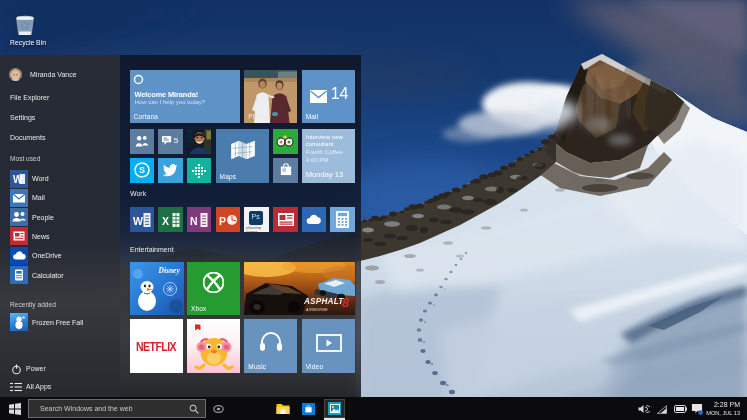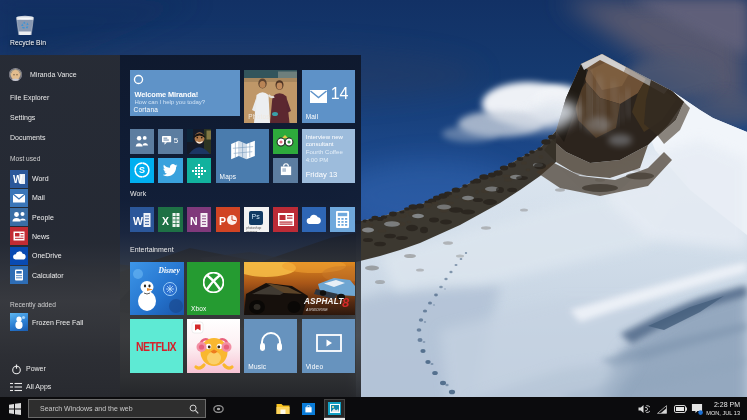--- a/index.html
+++ b/index.html
@@ -322,21 +322,21 @@
         <line x1="0" y1="1.5" x2="3" y2="1.5"></line>
         <line x1="4.5" y1="1.5" x2="12" y2="1.5"></line>
         <line x1="0" y1="5" x2="3" y2="5"></line>
         <line x1="4.5" y1="5" x2="12" y2="5"></line>
         <line x1="0" y1="8.5" x2="3" y2="8.5"></line>
         <line x1="4.5" y1="8.5" x2="12" y2="8.5"></line>
       </g>
     </svg>
 <div class="lcitem" style="left:26px;top:382.5px;">All Apps</div>
 
-<div class="tile" style="left:129.5px;top:69.6px;width:110.7px;height:46px;background:#5f93c8;">
+<div class="tile" style="left:129.5px;top:69.6px;width:110.7px;height:53px;background:#5f93c8;">
   <svg class="abs" style="left:3px;top:4px" width="11" height="11" viewBox="0 0 12 12">
         <circle cx="6" cy="6" r="4.4" fill="none" stroke="#fff" stroke-width="1.5"></circle>
       </svg>
   <div class="abs" style="left:5px;top:20px;font-size:7.4px;font-weight:bold;color:#fff;letter-spacing:-0.1px;">Welcome Miranda!</div>
   <div class="abs" style="left:5px;top:29.5px;font-size:6px;color:#cfe2f5;">How can I help you today?</div>
   <div class="tlabel">Cortana</div>
 </div>
 
 <div class="tile" style="left:244.3px;top:69.6px;width:53.2px;height:53px;background:#c49a6c;">
   <svg class="abs" width="54" height="53" viewBox="0 0 54 53">
@@ -459,21 +459,21 @@
   <svg class="abs" style="left:6.5px;top:5px" width="12" height="13" viewBox="0 0 14 15">
         <path d="M4.2,4 a2.8,3.2 0 0 1 5.6,0" fill="none" stroke="#fff" stroke-width="1.4"></path>
         <rect x="1" y="4" width="12" height="10" fill="#fff"></rect>
         <rect x="2.8" y="6" width="4.2" height="4.2" fill="#5c7da0" opacity="0.45"></rect>
       </svg>
 </div>
 
 <div class="tile" style="left:301.7px;top:129.4px;width:53.2px;height:53.2px;background:#9dbcdc;">
   <div class="abs" style="left:4px;top:3.5px;font-size:6.1px;color:#fff;line-height:7.4px;">Interview new<br>consultant</div>
   <div class="abs" style="left:4px;top:18.8px;font-size:6.1px;color:#e3eef8;line-height:7.4px;">Fourth Coffee<br>4:00 PM</div>
-  <div class="abs" style="left:4px;bottom:3.5px;font-size:7.6px;color:#fff;">Friday 13</div>
+  <div class="abs" style="left:4px;bottom:3.5px;font-size:7.6px;color:#fff;">Monday 13</div>
 </div>
 
 <div class="abs" style="left:130px;top:190px;font-size:7px;color:#e8e8e8;">Work</div>
 
 <div class="tile" style="left:129.5px;top:207.4px;width:24.5px;height:24.5px;background:#2b579a;">
   <svg class="abs" style="left:3.5px;top:4.5px" width="18" height="16" viewBox="0 0 18 16">
         <rect x="10.5" y="1" width="7" height="14" fill="#fff" opacity="0.92"></rect>
         <g stroke="#2b579a" stroke-width="0.9">
           <line x1="12" y1="4" x2="16" y2="4"></line>
           <line x1="12" y1="6.8" x2="16" y2="6.8"></line>
@@ -624,21 +624,21 @@
     <path d="M22,21 L44,25 L58,32 L40,31 Z" fill="#5c4428"></path>
     <ellipse cx="13" cy="45" rx="8" ry="7" fill="#0a0806"></ellipse>
     <ellipse cx="50" cy="45" rx="6.5" ry="6" fill="#0a0806"></ellipse>
     <ellipse cx="13" cy="45" rx="3.5" ry="3" fill="#2e2a24"></ellipse>
     <text x="60" y="42" font-size="8.2" font-weight="bold" fill="#f4f4f4" font-style="italic" font-family="Liberation Sans" letter-spacing="0.2">ASPHALT</text>
     <text x="98" y="45" font-size="13" font-weight="bold" fill="#d42a2a" font-style="italic" font-family="Liberation Sans">8</text>
     <text x="62" y="48.5" font-size="3.6" fill="#e0e0e0" font-style="italic" font-family="Liberation Sans" letter-spacing="0.4">AIRBORNE</text>
   </svg>
 </div>
 
-<div class="tile" style="left:129.5px;top:319.4px;width:53.2px;height:53.2px;background:#5eead4;">
+<div class="tile" style="left:129.5px;top:319.4px;width:53.2px;height:53.2px;background:#ffffff;">
   <div class="abs" style="left:0;top:21px;width:53px;text-align:center;font-size:10.5px;font-weight:bold;color:#d5202a;font-family:'Liberation Sans';letter-spacing:-0.5px;transform:scaleY(1.25);">NETFLIX</div>
 </div>
 
 <div class="tile" style="left:186.9px;top:319.4px;width:53.2px;height:53.2px;">
   <svg class="abs" width="54" height="54" viewBox="0 0 54 54">
     <defs>
           <linearGradient id="chk" x1="0" y1="0" x2="0" y2="1">
             <stop offset="0" stop-color="#ffffff"></stop>
             <stop offset="0.5" stop-color="#fdf0f3"></stop>
             <stop offset="1" stop-color="#f7c3d3"></stop>

